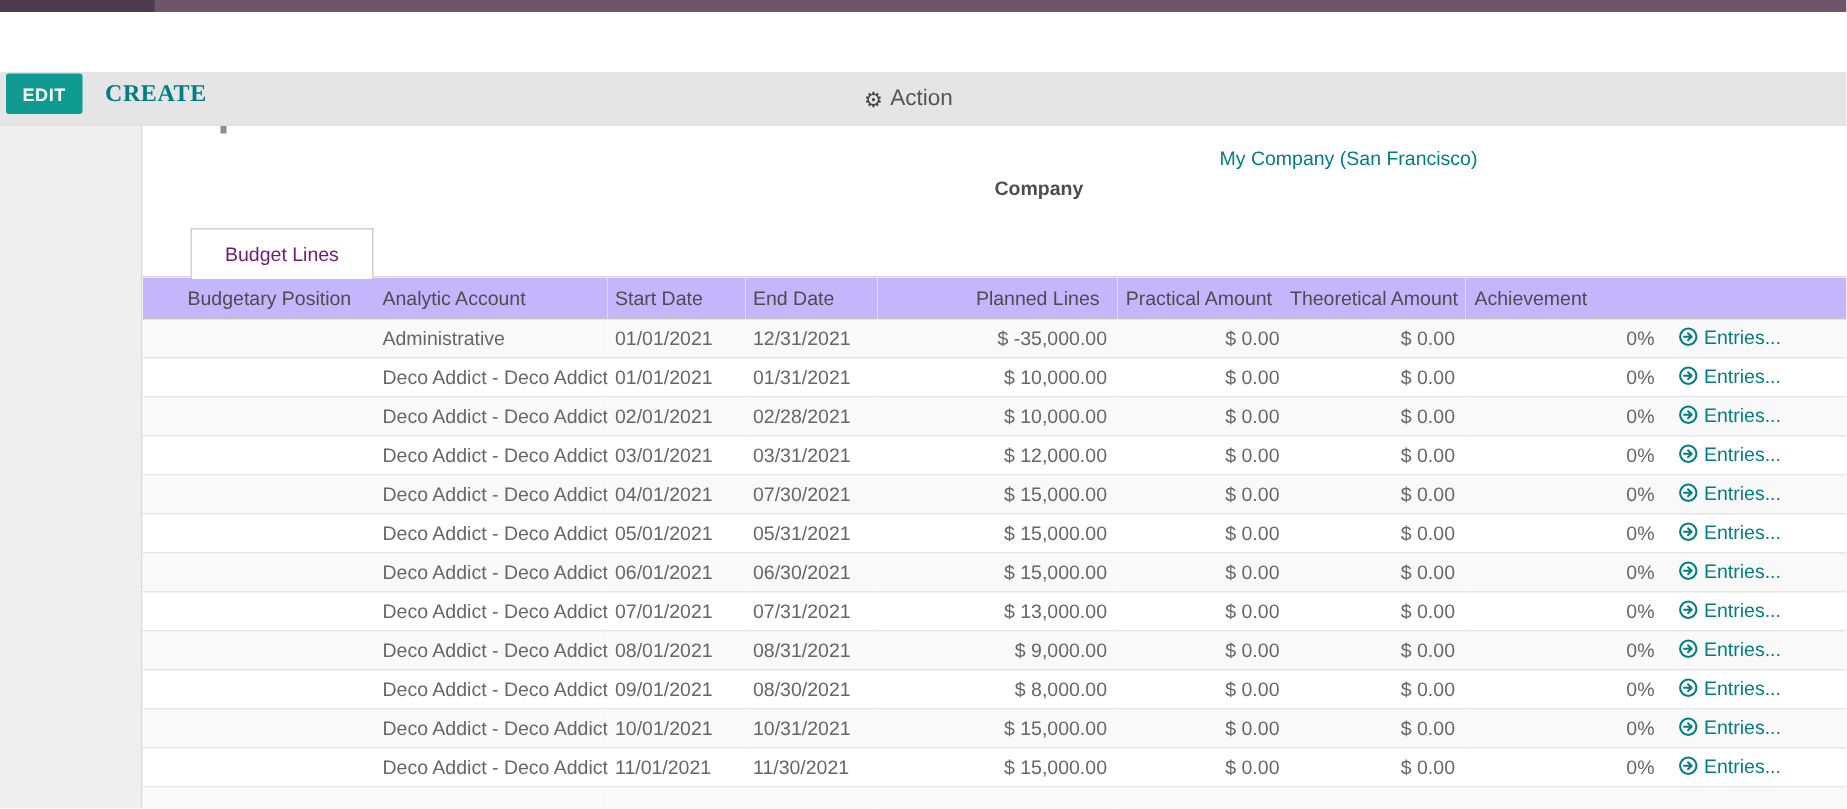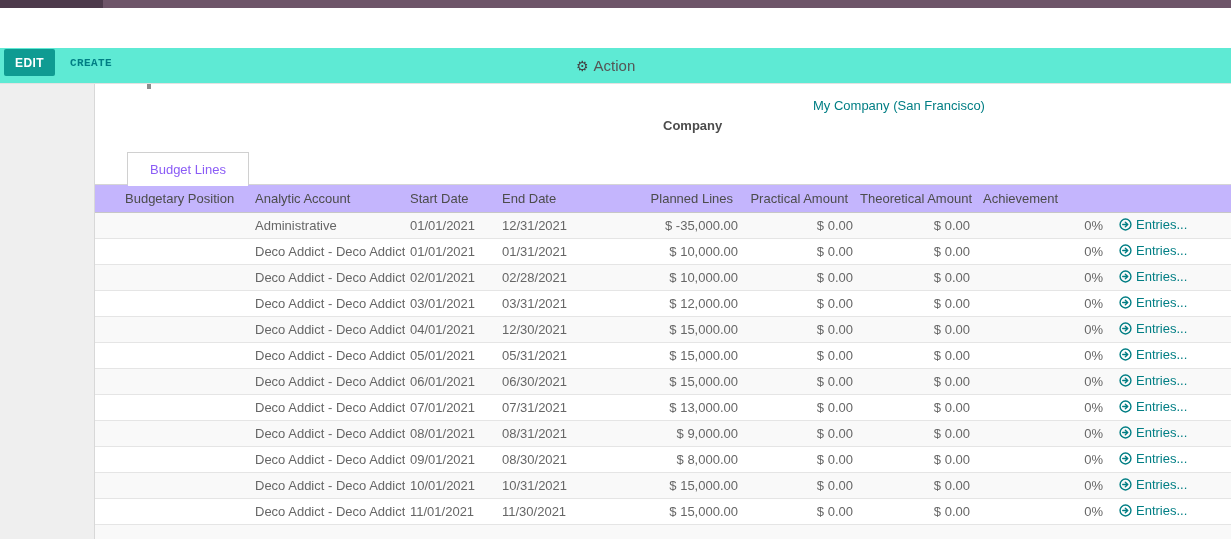--- a/index.html
+++ b/index.html
@@ -17,51 +17,51 @@
   .topbar-left { position: absolute; left: 0; top: 0; width: 103px; height: 8px; background: #4d3a4b; }
 
   
   .breadcrumb-bar { position: absolute; left: 0; top: 8px; width: 1231px; height: 40px; background: #fff; display: flex; align-items: center; padding-left: 14px; }
   .breadcrumb { font-size: 18px; }
   .crumb-root { color: #017e84; cursor: pointer; }
   .crumb-sep { color: #9a9a9a; padding: 0 7px; }
   .crumb-current { color: #8f8f8f; }
 
   
-  .control-bar { position: absolute; left: 0; top: 48px; width: 1231px; height: 36px; background: #5eead4; border-bottom: 1px solid #e2e2e2; }
+  .control-bar { position: absolute; left: 0; top: 48px; width: 1231px; height: 36px; background: #e5e5e5; border-bottom: 1px solid #e2e2e2; }
   .btn-edit {
     position: absolute; left: 4px; top: 1px; height: 27px; min-width: 49px;
     background: #0f9b92; color: #fff; border: none; font-family: "Liberation Sans", sans-serif;
     font-size: 12px; font-weight: bold; letter-spacing: .4px; padding: 0 11px; border-radius: 2px; cursor: pointer;
   }
   .btn-create {
     position: absolute; left: 66px; top: 1px; height: 27px;
-    background: transparent; color: #017e84; border: none; font-family: Liberation Mono, monospace;
-    font-size: 11px; font-weight: bold; letter-spacing: .4px; padding: 0 4px; cursor: pointer;
+    background: transparent; color: #017e84; border: none; font-family: Liberation Serif, serif;
+    font-size: 16px; font-weight: bold; letter-spacing: .4px; padding: 0 4px; cursor: pointer;
   }
   .action-menu { position: absolute; left: 576px; top: 0; height: 35px; display: flex; align-items: center; gap: 5px; cursor: pointer; }
   .gear-icon { font-size: 14px; color: #424242; line-height: 1; }
   .action-label { font-size: 15px; color: #555; }
 
   
   .sidebar { position: absolute; left: 0; top: 84px; width: 95px; height: 455px; background: #efefef; border-right: 1px solid #d8d8d8; }
   .sheet { position: absolute; left: 95px; top: 84px; width: 1136px; height: 455px; background: #fff; }
 
   .clipped-artifact { position: absolute; left: 52px; top: 0px; width: 4px; height: 5px; background: #8d8d8d; }
 
   .company-row { position: absolute; left: 0; top: 14px; width: 1136px; height: 18px; }
   .company-label { position: absolute; left: 568px; top: 0; font-size: 13px; font-weight: bold; color: #4c4c4c; margin-top: 20px; }
   .company-value { position: absolute; left: 718px; top: 0; font-size: 13px; color: #017e84; cursor: pointer; }
 
   
   .tab-strip { position: absolute; left: 0; top: 68px; width: 1136px; height: 33px; border-bottom: 1px solid #d5d5d5; }
   .tab {
     position: absolute; left: 32px; top: 0; height: 33px; padding: 0 22px;
     background: #fff; border: 1px solid #d0d0d0; border-bottom: none;
-    display: flex; align-items: center; font-size: 13px; color: #8b5cf6; cursor: pointer; z-index: 2;
+    display: flex; align-items: center; font-size: 13px; color: #701a75; cursor: pointer; z-index: 2;
   }
   .tab::after { content: ""; position: absolute; left: 0; right: 0; bottom: -1px; height: 1px; background: #fff; }
 
   
   .table-wrap { position: absolute; left: 0; top: 101px; width: 1136px; }
   table { border-collapse: collapse; table-layout: fixed; width: 1136px; font-size: 13px; }
   thead th {
     height: 27px; border-bottom: 1px solid #c7c7c7; color: #4c4c4c; font-weight: normal;
     text-align: left; white-space: nowrap; overflow: hidden; background: #c4b5fd; cursor: pointer;
   }
@@ -219,21 +219,21 @@
         </svg>
         <span>Entries...</span>
       </a>
     </td>
   </tr>
 
   <tr>
     <td class="c1"></td>
     <td class="c2">Deco Addict - Deco Addict</td>
     <td class="c3">04/01/2021</td>
-    <td class="c4">12/30/2021</td>
+    <td class="c4">07/30/2021</td>
     <td class="num">$ 15,000.00</td>
     <td class="num">$ 0.00</td>
     <td class="num">$ 0.00</td>
     <td class="c8">0%</td>
     <td class="c9">
       <a class="entries-link">
         <svg width="13" height="13" viewBox="0 0 16 16">
           <circle cx="8" cy="8" r="6.7" fill="none" stroke="#017e84" stroke-width="1.7"></circle>
           <path d="M4.6 8 H10.2 M7.8 5.2 L10.8 8 L7.8 10.8" fill="none" stroke="#017e84" stroke-width="1.7" stroke-linecap="round" stroke-linejoin="round"></path>
         </svg>

